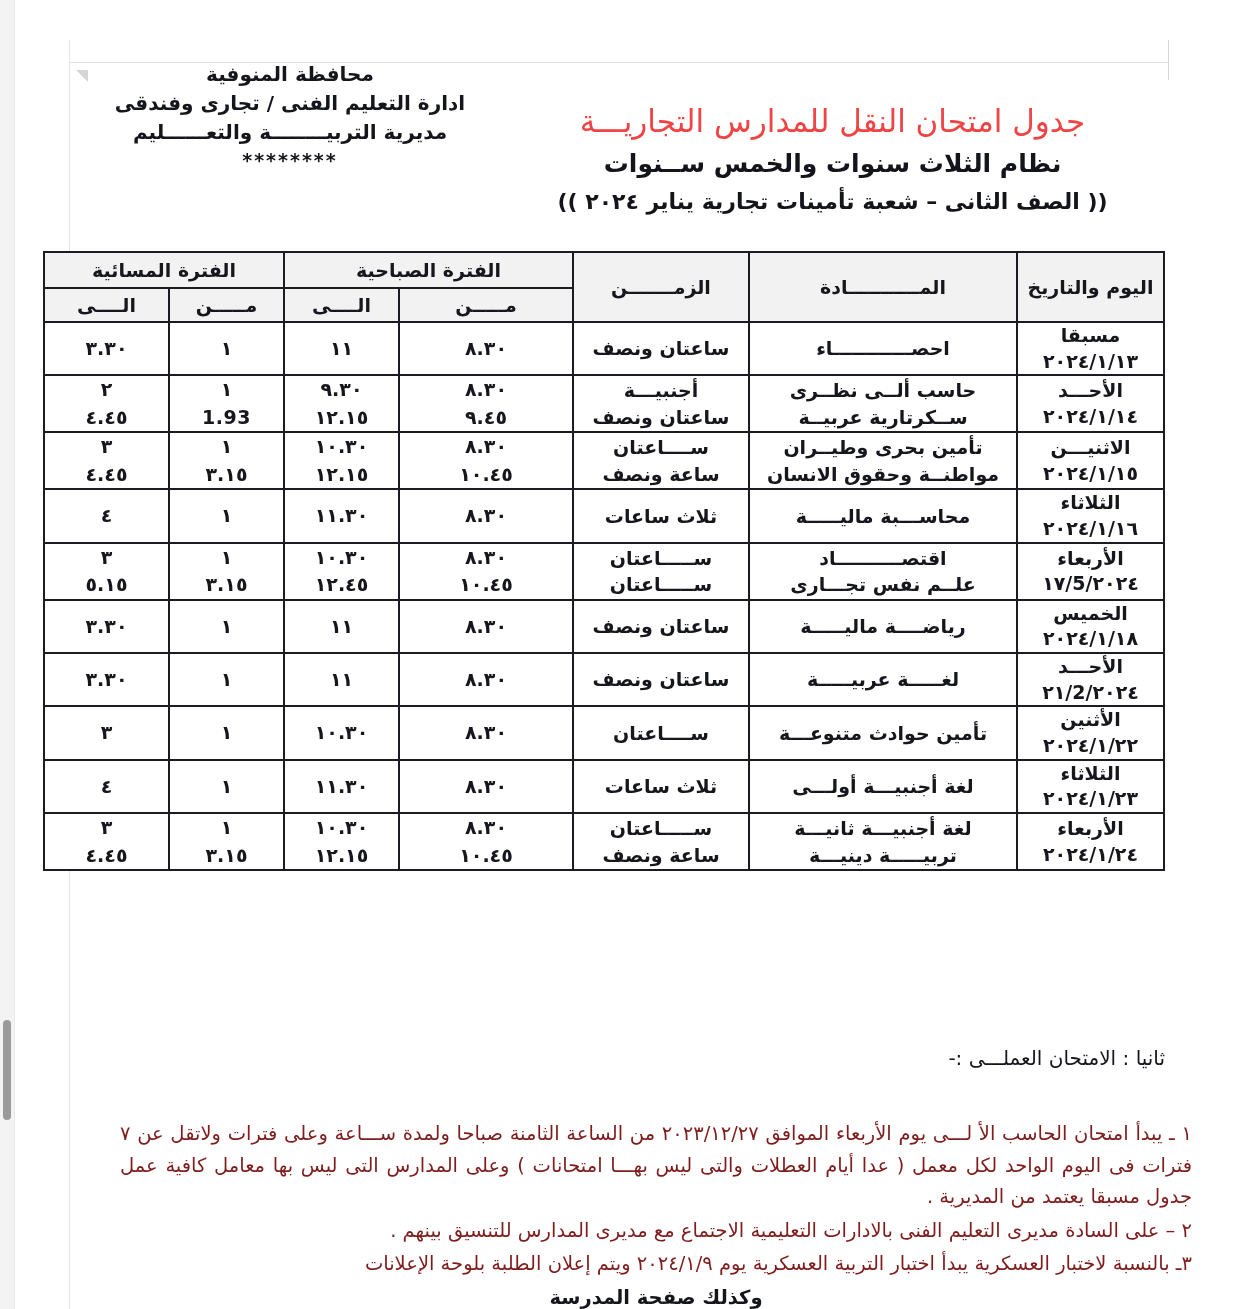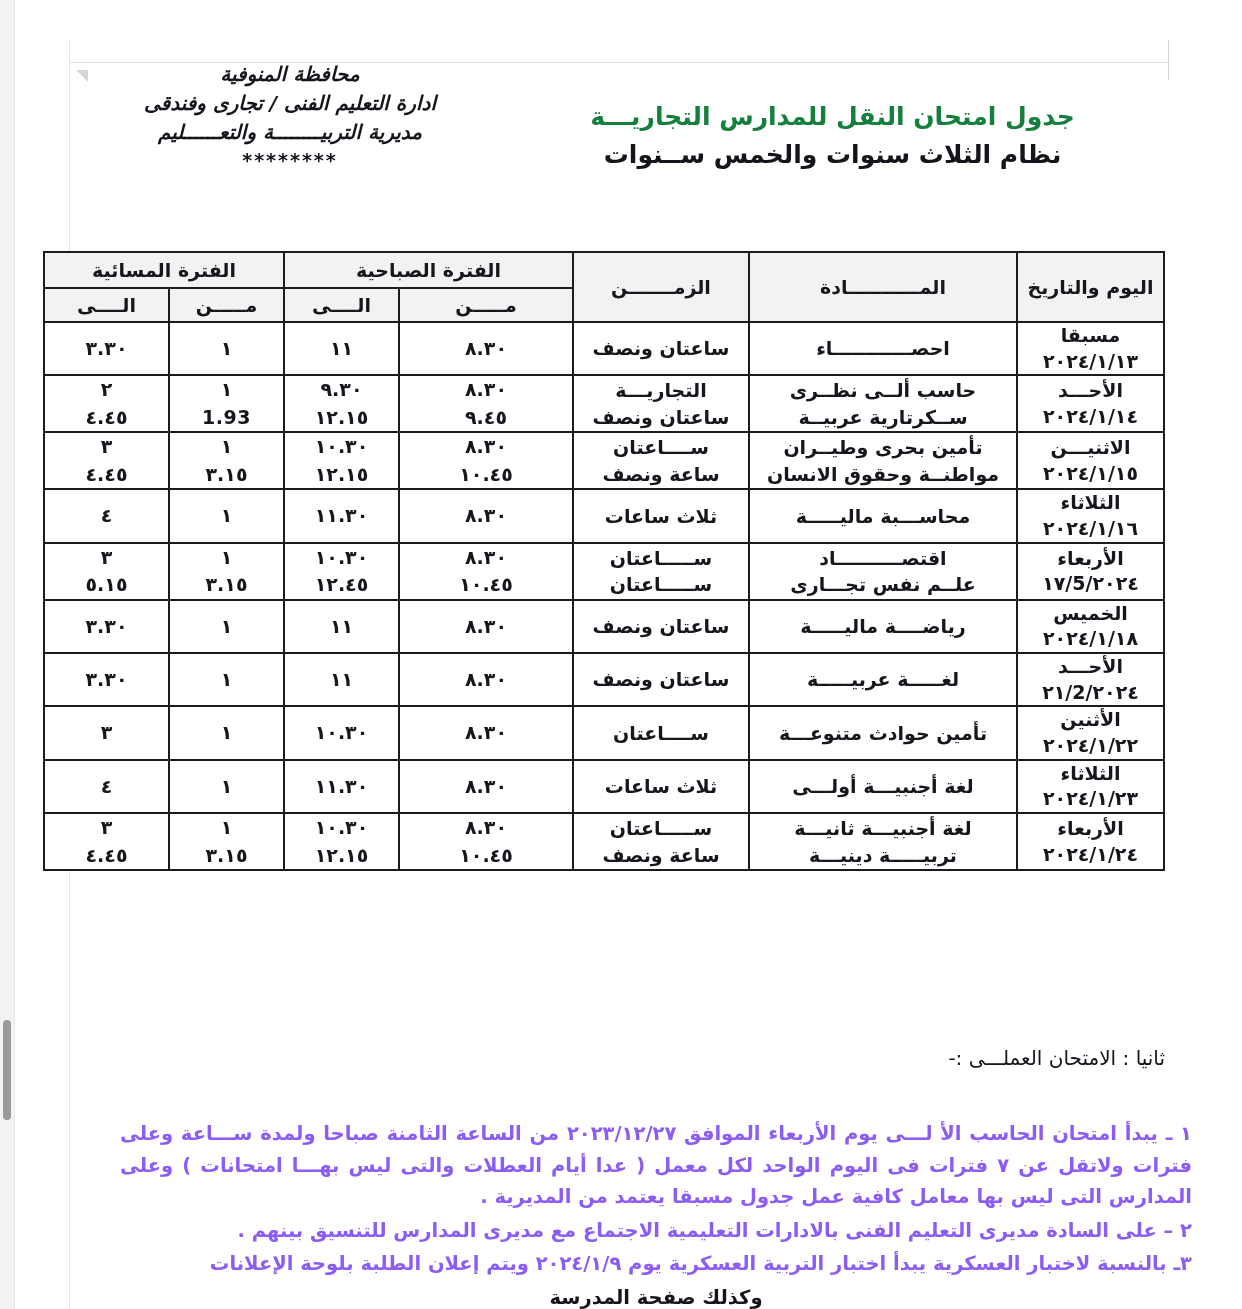--- a/index.html
+++ b/index.html
@@ -71,21 +71,20 @@
     width: 1085px;
     display: flex;
     flex-direction: row-reverse;
     justify-content: flex-start;
     align-items: flex-start;
   }
   .head-right {
     width: 400px;
     text-align: center;
     line-height: 1.45;
-    font-style: italic;
   }
   .head-right div {
     font-size: 20px;
     font-weight: bold;
     color: #14161c;
     white-space: nowrap;
   }
   .head-right .stars {
     letter-spacing: 2px;
     font-size: 19px;
@@ -94,23 +93,23 @@
     margin-top: 6px;
     font-size: 19px;
   }
   .head-left {
     flex: 1;
     text-align: center;
     line-height: 1.5;
     padding-top: 38px;
   }
   .head-left .t1 {
-    font-size: 25px;
-    font-weight: bold;
-    color: #15803d;
+    font-size: 31px;
+    font-weight: normal;
+    color: #ef4444;
     white-space: nowrap;
   }
   .head-left .t2 {
     font-size: 25px;
     font-weight: bold;
     color: #13151b;
     white-space: nowrap;
   }
   .head-left .t3 {
     font-size: 22px;
@@ -192,22 +191,22 @@
   .notes {
     position: absolute;
     top: 1118px;
     right: 50px;
     left: 120px;
     text-align: justify;
     direction: rtl;
   }
   .note {
     font-size: 19.5px;
-    font-weight: bold;
-    color: #8b5cf6;
+    font-weight: normal;
+    color: #7f1d1d;
     line-height: 1.62;
     margin-bottom: 2px;
   }
   .note.n1 { text-align: justify; }
   .note.n3 { text-align: justify; }
   .note-center {
     text-align: center;
     font-size: 19.5px;
     font-weight: bold;
     color: #14161c;
@@ -229,20 +228,21 @@
   <div class="head-wrap">
     <div class="head-right">
       <div>محافظة المنوفية</div>
       <div>ادارة التعليم الفنى / تجارى وفندقى</div>
       <div>مديرية التربيــــــــة والتعــــــليم</div>
       <div class="stars">********</div>
     </div>
     <div class="head-left">
       <div class="t1">جدول امتحان النقل للمدارس التجاريـــة</div>
       <div class="t2">نظام الثلاث سنوات والخمس ســنوات</div>
+      <div class="t3">(( الصف الثانى – شعبة تأمينات تجارية يناير ٢٠٢٤ ))</div>
     </div>
   </div>
 
   <div class="tbl-wrap">
     <table class="sched">
       <colgroup>
         <col class="c-day">
           <col class="c-subj">
           <col class="c-dur">
         <col class="c-m1">
@@ -293,21 +293,21 @@
           <tr>
             <td class="daycell">
               <span class="sub-line">الأحـــد</span>
               <span class="sub-line">٢٠٢٤/١/١٤</span>
             </td>
             <td class="subject">
               <span class="sub-line">حاسب ألــى نظــرى</span>
               <span class="sub-line">ســكرتارية عربيــة</span>
             </td>
             <td class="duration">
-              <span class="sub-line">التجاريـــة</span>
+              <span class="sub-line">أجنبيـــة</span>
               <span class="sub-line">ساعتان ونصف</span>
             </td>
             <td class="timecell">
               <span class="sub-line">٨.٣٠</span>
               <span class="sub-line">٩.٤٥</span>
             </td>
             <td class="timecell">
               <span class="sub-line">٩.٣٠</span>
               <span class="sub-line">١٢.١٥</span>
             </td>

